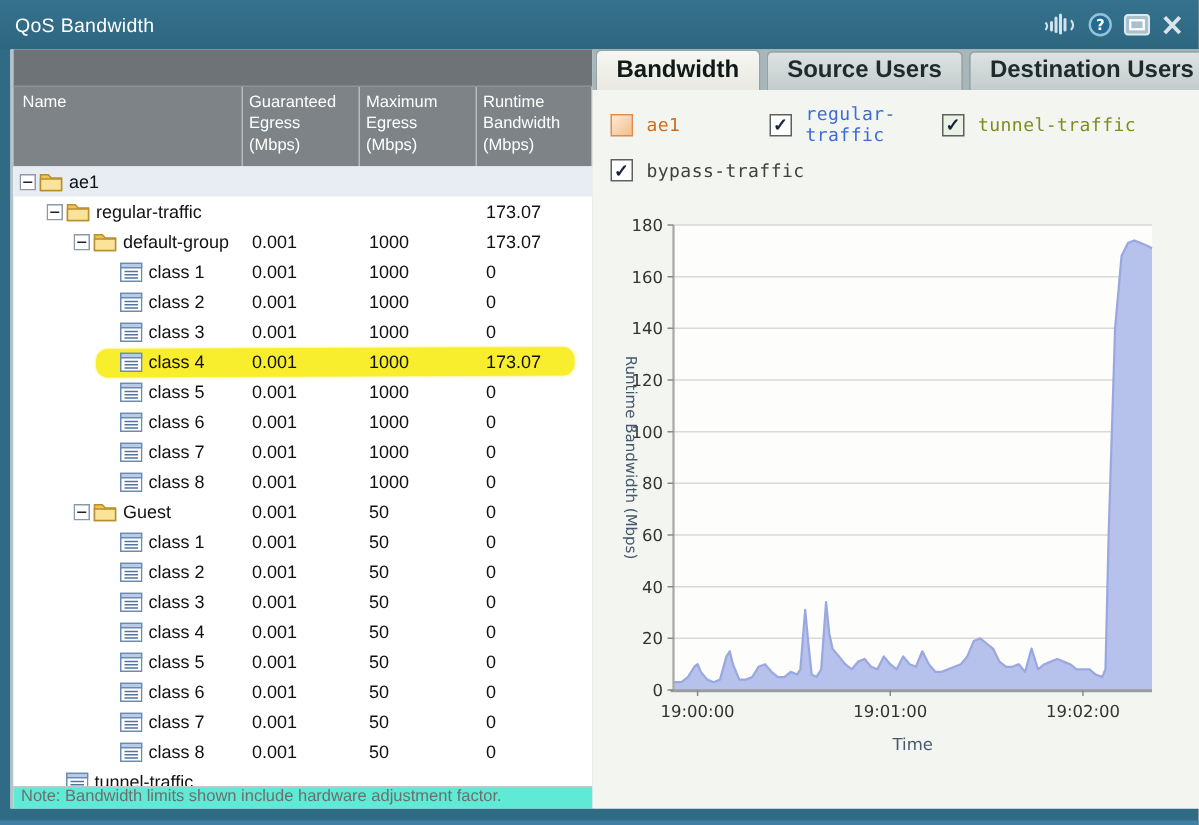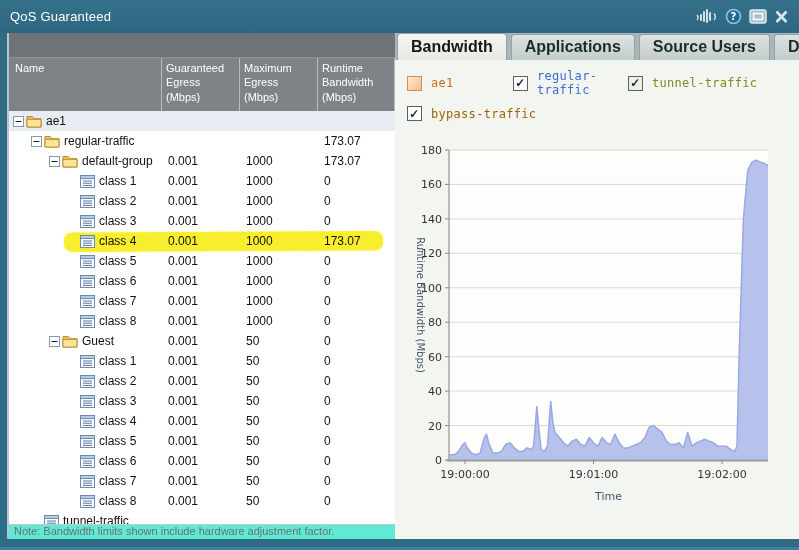--- a/index.html
+++ b/index.html
@@ -62,21 +62,21 @@
     margin-right:9px;flex:none;}
   .chart-wrap{position:absolute;top:70px;left:10px;}
   svg text{font-family:"DejaVu Sans",sans-serif;}
 </style>
 </head>
 <body>
 
 <div class="window">
 
   <div class="titlebar">
-    <span class="title">QoS Guaranteed</span>
+    <span class="title">QoS Bandwidth</span>
     <span class="controls">
       <span class="ctl">
         <svg width="24" height="17" viewBox="0 0 24 17">
           <path d="M3 7 q2.2 2.5 0 5" stroke="#cfe2ee" stroke-width="1.4" fill="none"></path>
           <g fill="#cfe2ee">
             <rect x="6" y="6" width="2" height="7" rx="1"></rect>
             <rect x="9" y="3" width="2" height="11" rx="1"></rect>
             <rect x="12" y="1" width="2" height="14" rx="1"></rect>
             <rect x="15" y="4" width="2" height="9" rx="1"></rect>
           </g>
@@ -505,21 +505,20 @@
           </div>
         </div>
       <div class="note-bar">Note: Bandwidth limits shown include hardware adjustment factor.</div>
     </div>
 
     <div class="splitter"></div>
 
     <div class="right-panel">
       <div class="tabbar">
           <div class="tab active">Bandwidth</div>
-          <div class="tab">Applications</div>
           <div class="tab">Source Users</div>
           <div class="tab">Destination Users</div>
         </div>
       <div class="panel-body">
         <div class="legend">
             <div class="legend-row r1">
               <div class="legend-item">
                 <div class="lswatch" style="border-color: rgb(221, 140, 74);"></div>
                 <span style="color: rgb(207, 108, 30);">ae1</span>
               </div>
@@ -528,21 +527,21 @@
                 <span style="color: rgb(59, 108, 214);">regular-traffic</span>
               </div>
               <div class="legend-item">
                 <div class="lbox" style="background: rgb(233, 242, 227);">✓</div>
                 <span style="color: rgb(127, 139, 31);">tunnel-traffic</span>
               </div>
             </div>
             <div class="legend-row">
               <div class="legend-item">
                 <div class="lbox" style="background: rgb(255, 255, 255);">✓</div>
-                <span style="color: #a16207; text-align: right;">bypass-traffic</span>
+                <span style="color: #404040; text-align: right;">bypass-traffic</span>
               </div>
             </div>
           </div>
         <div class="chart-wrap">
           <svg width="365" height="390" viewBox="0 0 365 390">
               <rect x="44" y="20" width="319" height="310" fill="#fdfdfc"></rect>
               <line x1="44" x2="363" y1="295.55555555555554" y2="295.55555555555554" stroke="#d9d9d9" stroke-width="1"></line>
               <line x1="44" x2="363" y1="261.1111111111111" y2="261.1111111111111" stroke="#d9d9d9" stroke-width="1"></line>
               <line x1="44" x2="363" y1="226.66666666666669" y2="226.66666666666669" stroke="#d9d9d9" stroke-width="1"></line>
               <line x1="44" x2="363" y1="192.22222222222223" y2="192.22222222222223" stroke="#d9d9d9" stroke-width="1"></line>

